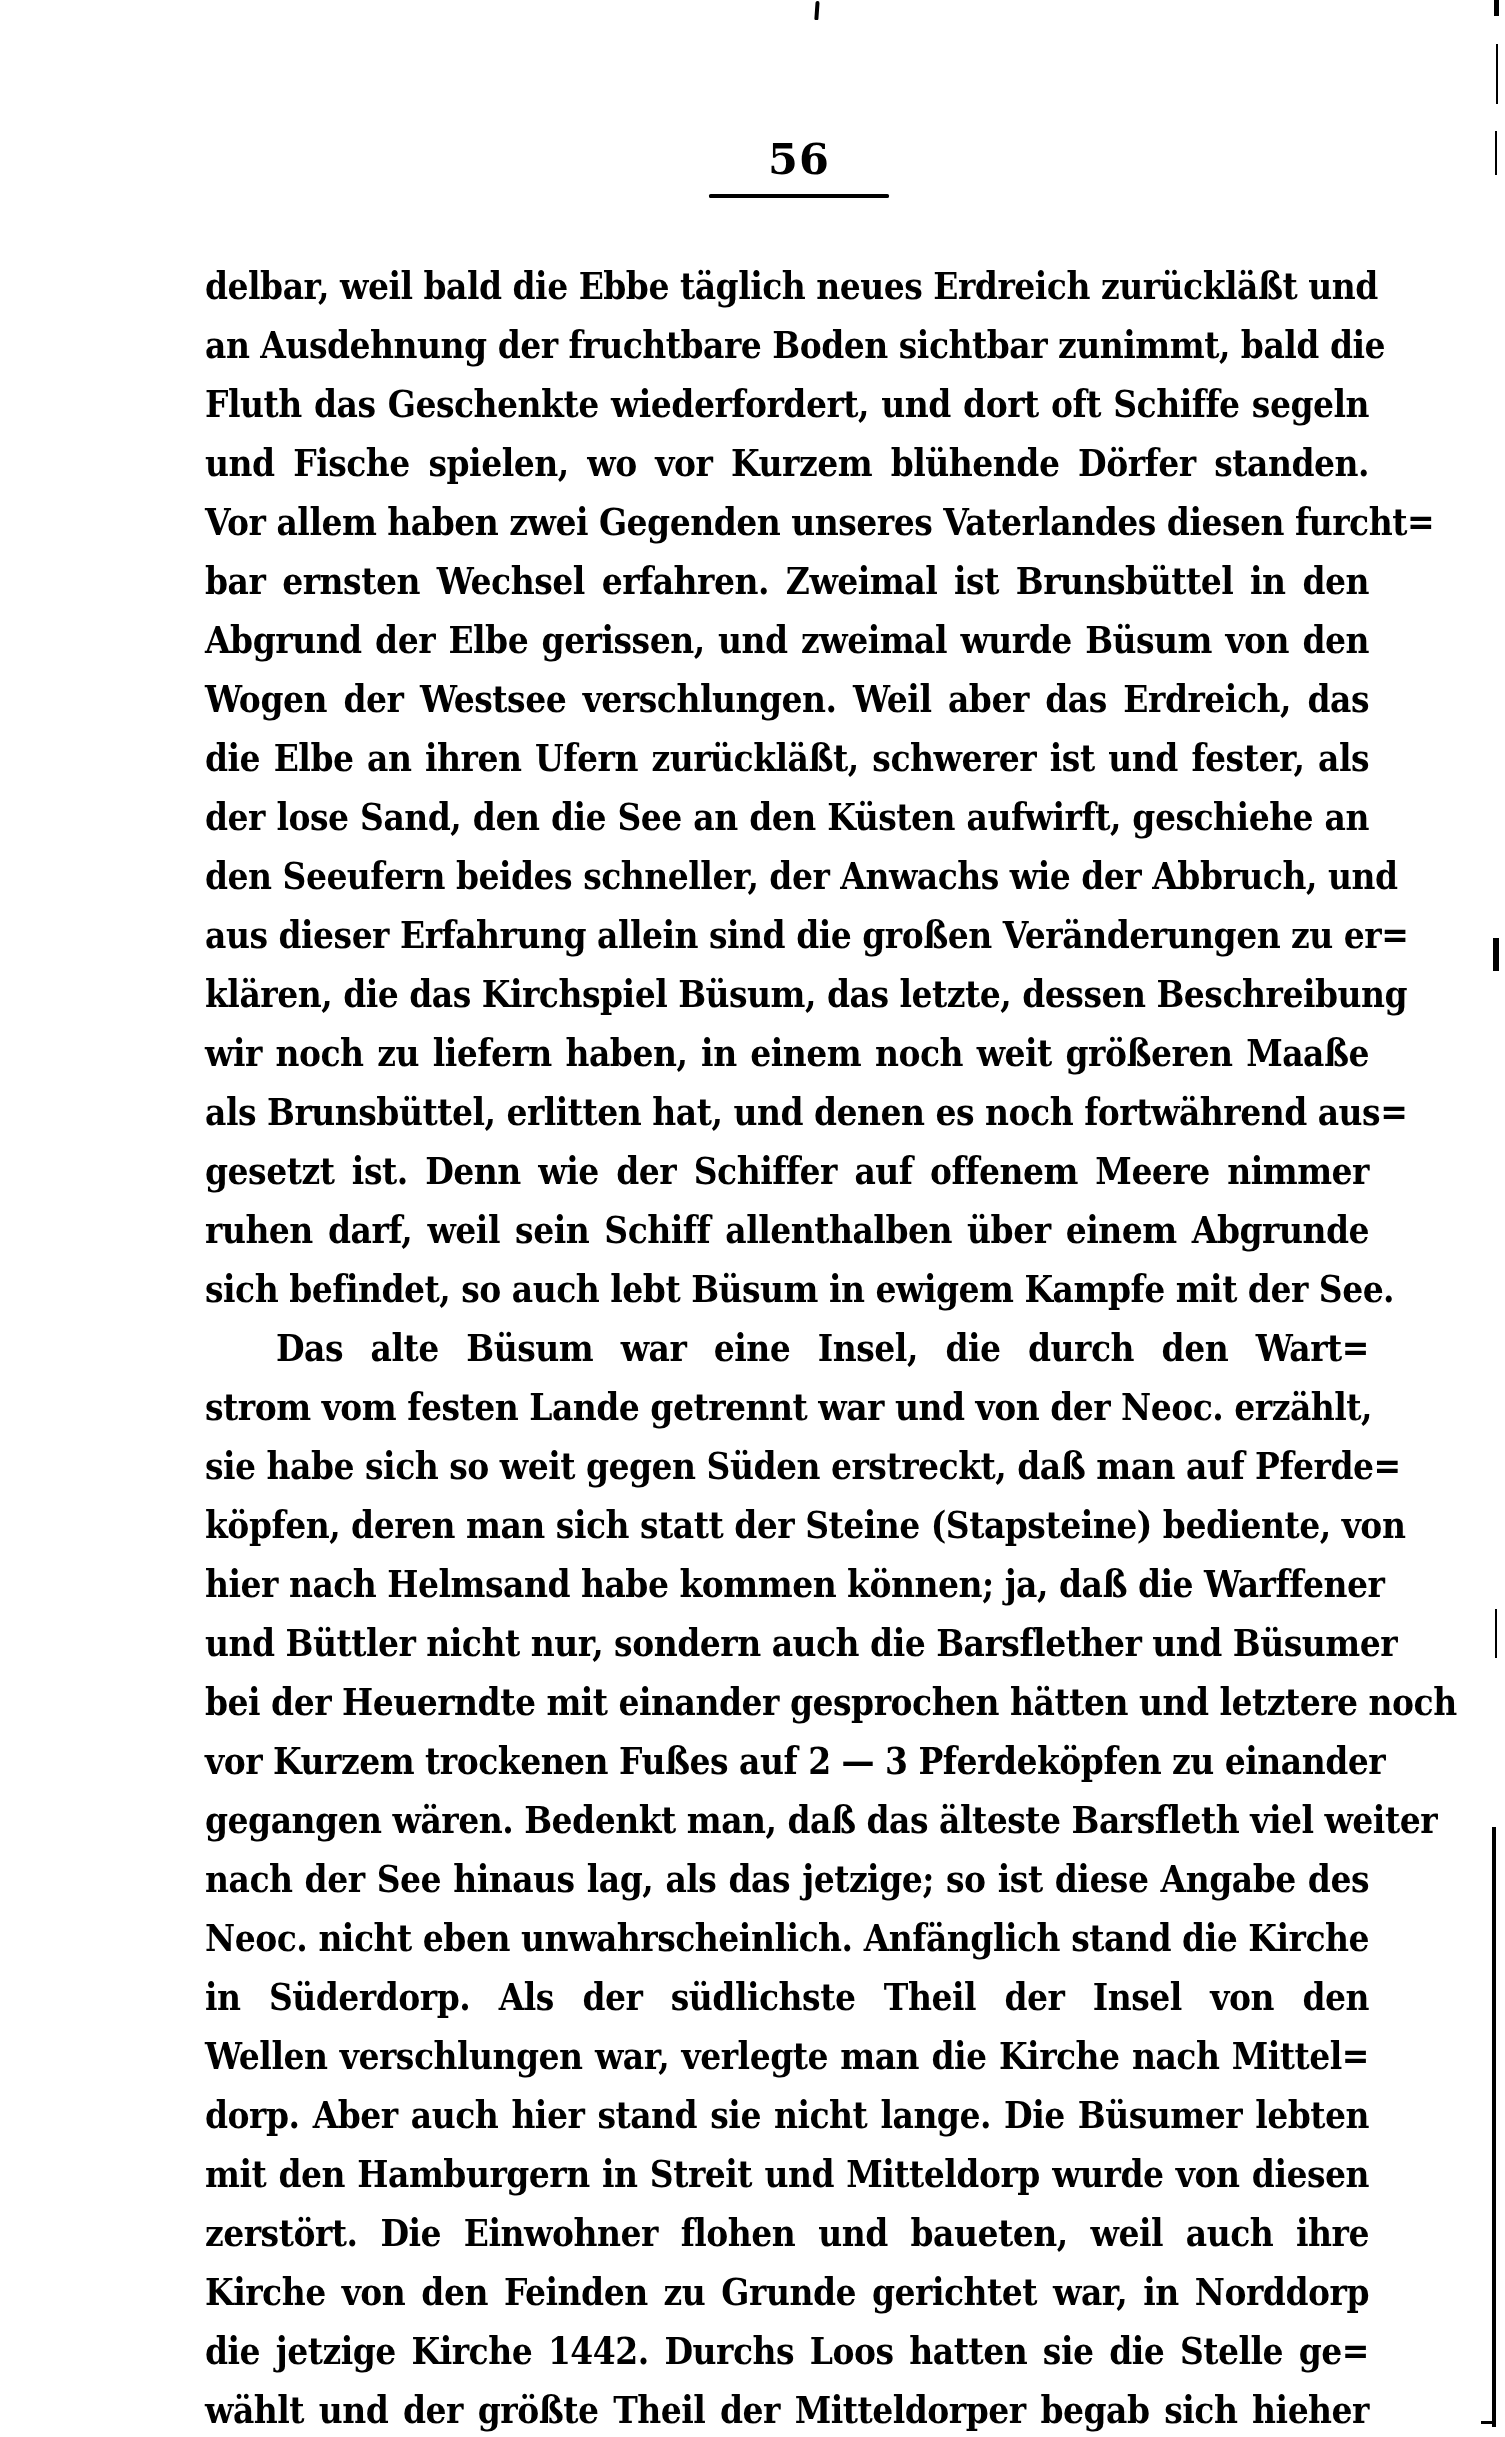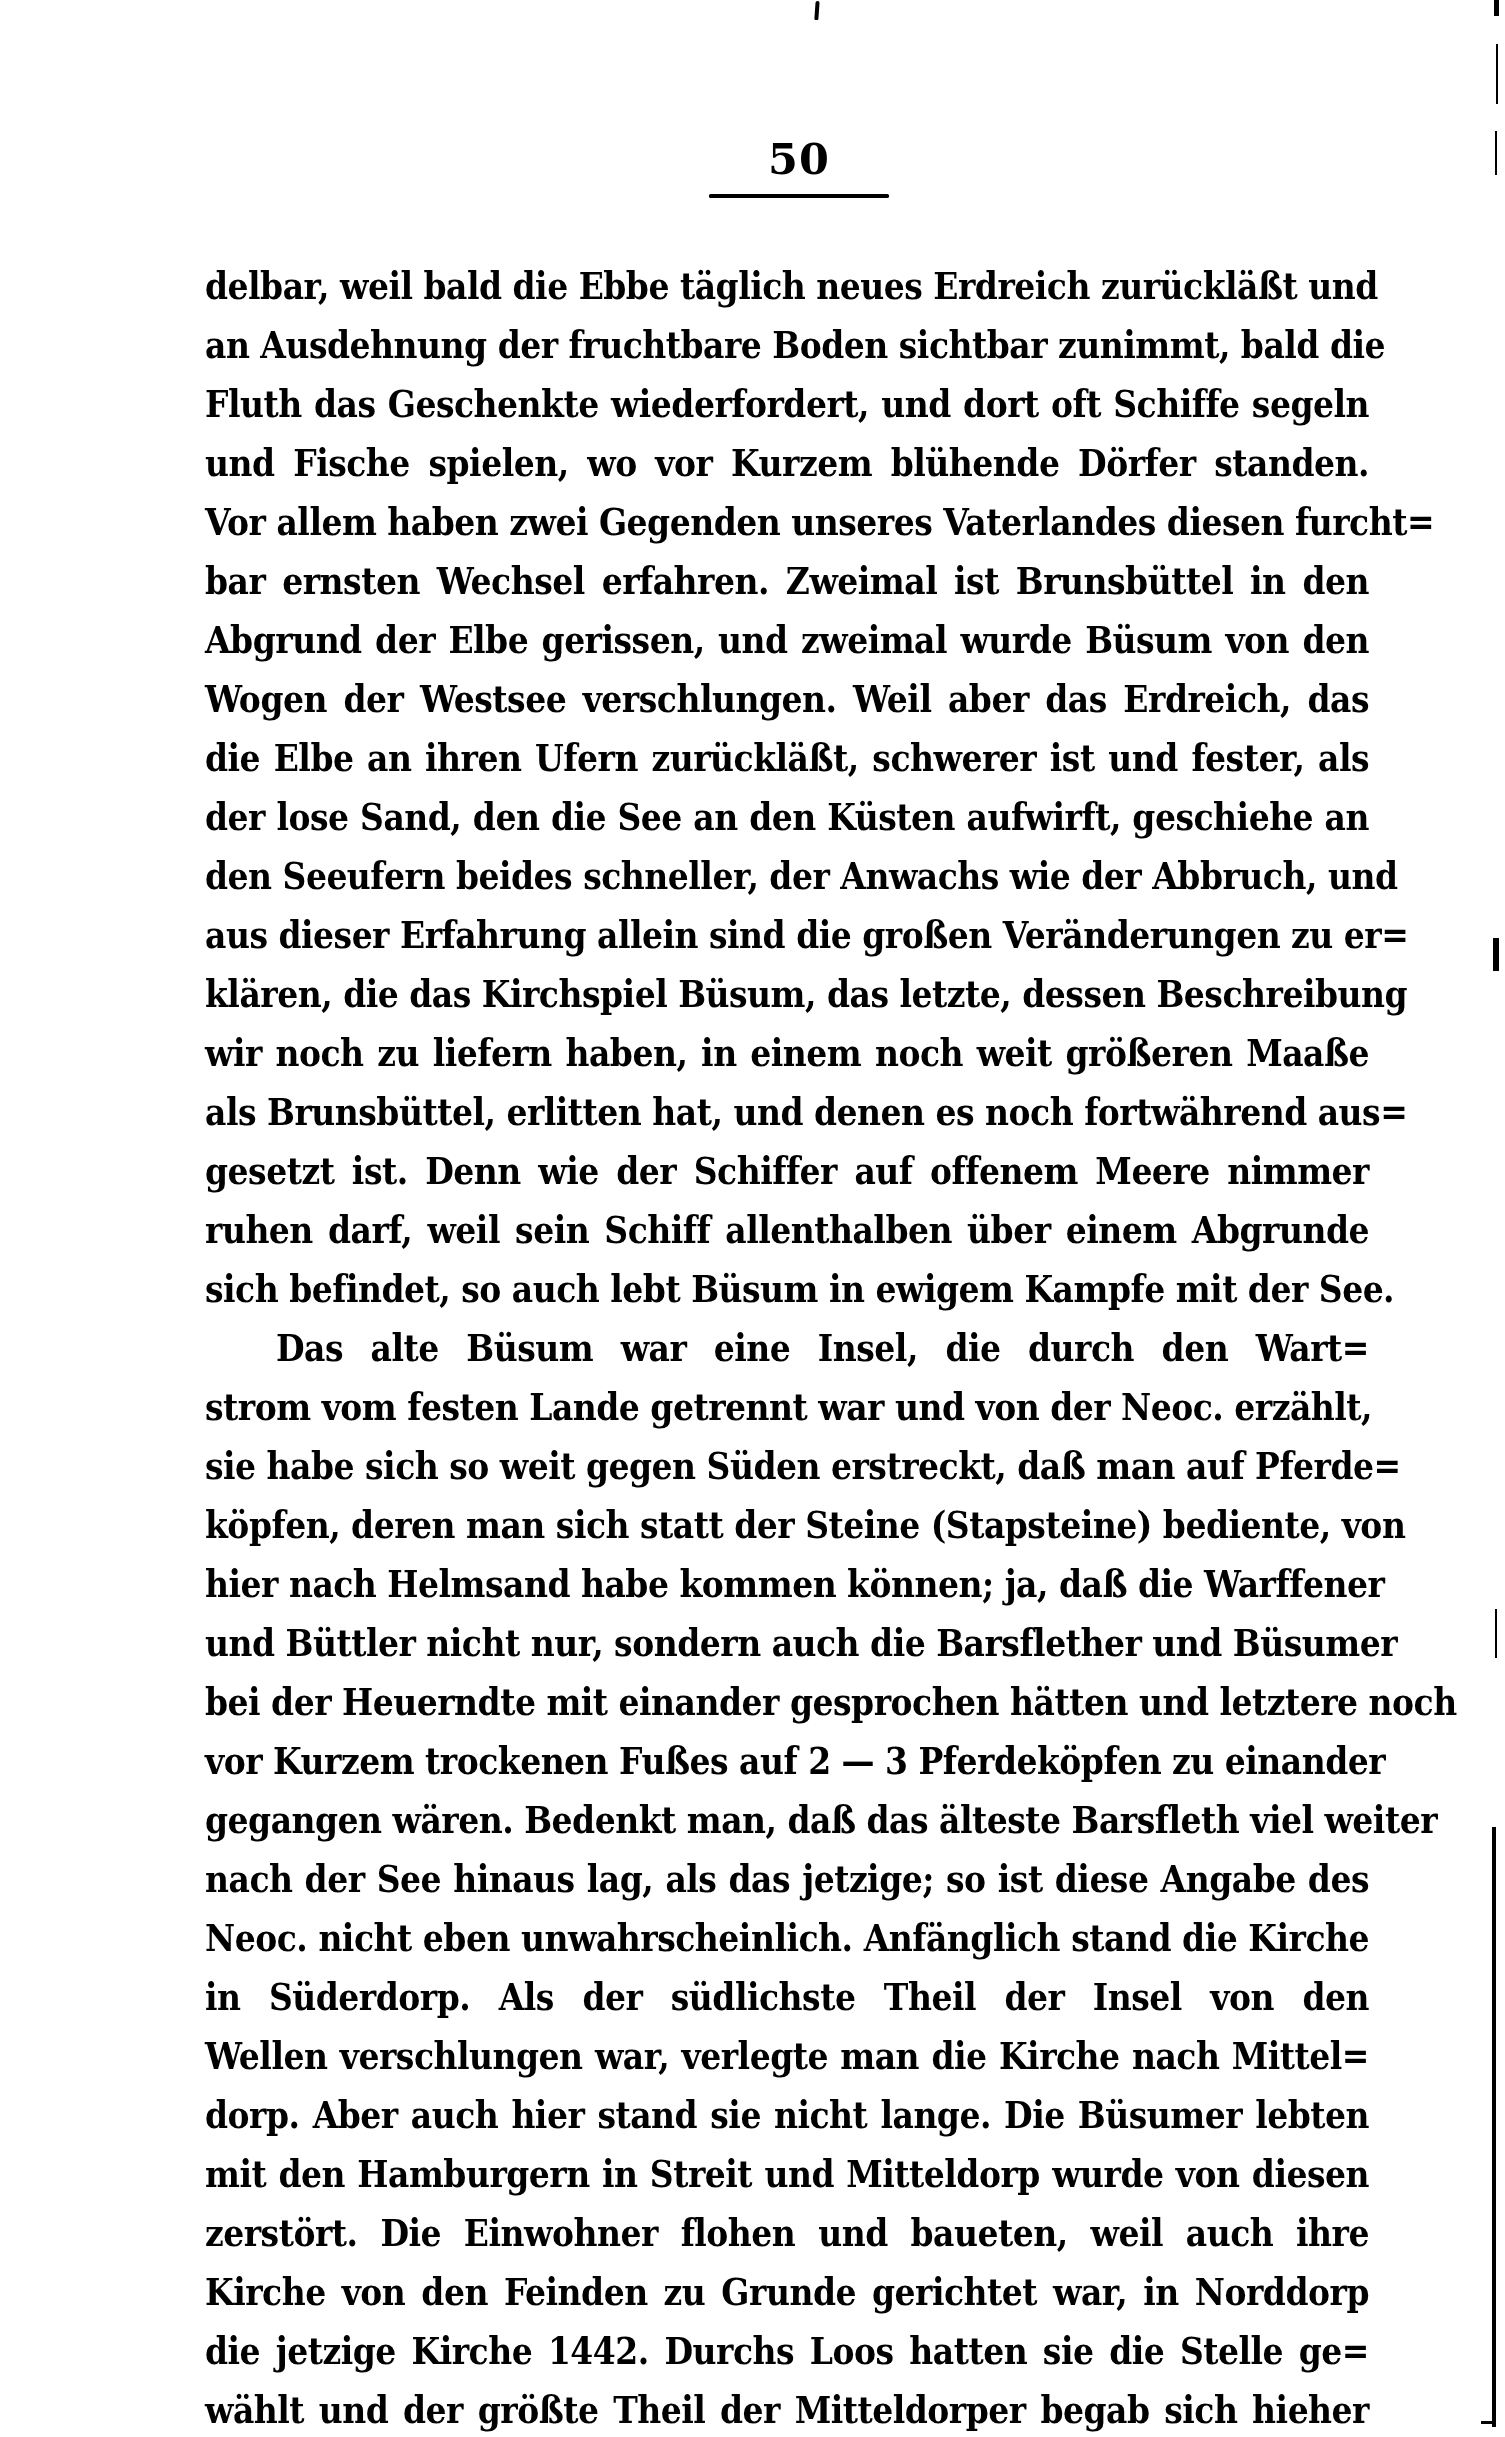--- a/index.html
+++ b/index.html
@@ -91,21 +91,21 @@
       position: absolute;
       background: #000;
     }
   </style>
 </head>
 <body>
 
 <div class="page">
   <div class="stray-mark-top"></div>
 
-  <div class="page-number">50</div>
+  <div class="page-number">56</div>
   <div class="header-rule"></div>
 
   <div class="body-text">
     <div>
       <span class="line">delbar, weil bald die Ebbe täglich neues Erdreich zurückläßt und</span>
       <span class="line">an Ausdehnung der fruchtbare Boden sichtbar zunimmt, bald die</span>
       <span class="line">Fluth das Geschenkte wiederfordert, und dort oft Schiffe segeln</span>
       <span class="line">und Fische spielen, wo vor Kurzem blühende Dörfer standen.</span>
       <span class="line">Vor allem haben zwei Gegenden unseres Vaterlandes diesen furcht=</span>
       <span class="line">bar ernsten Wechsel erfahren. Zweimal ist Brunsbüttel in den</span>

